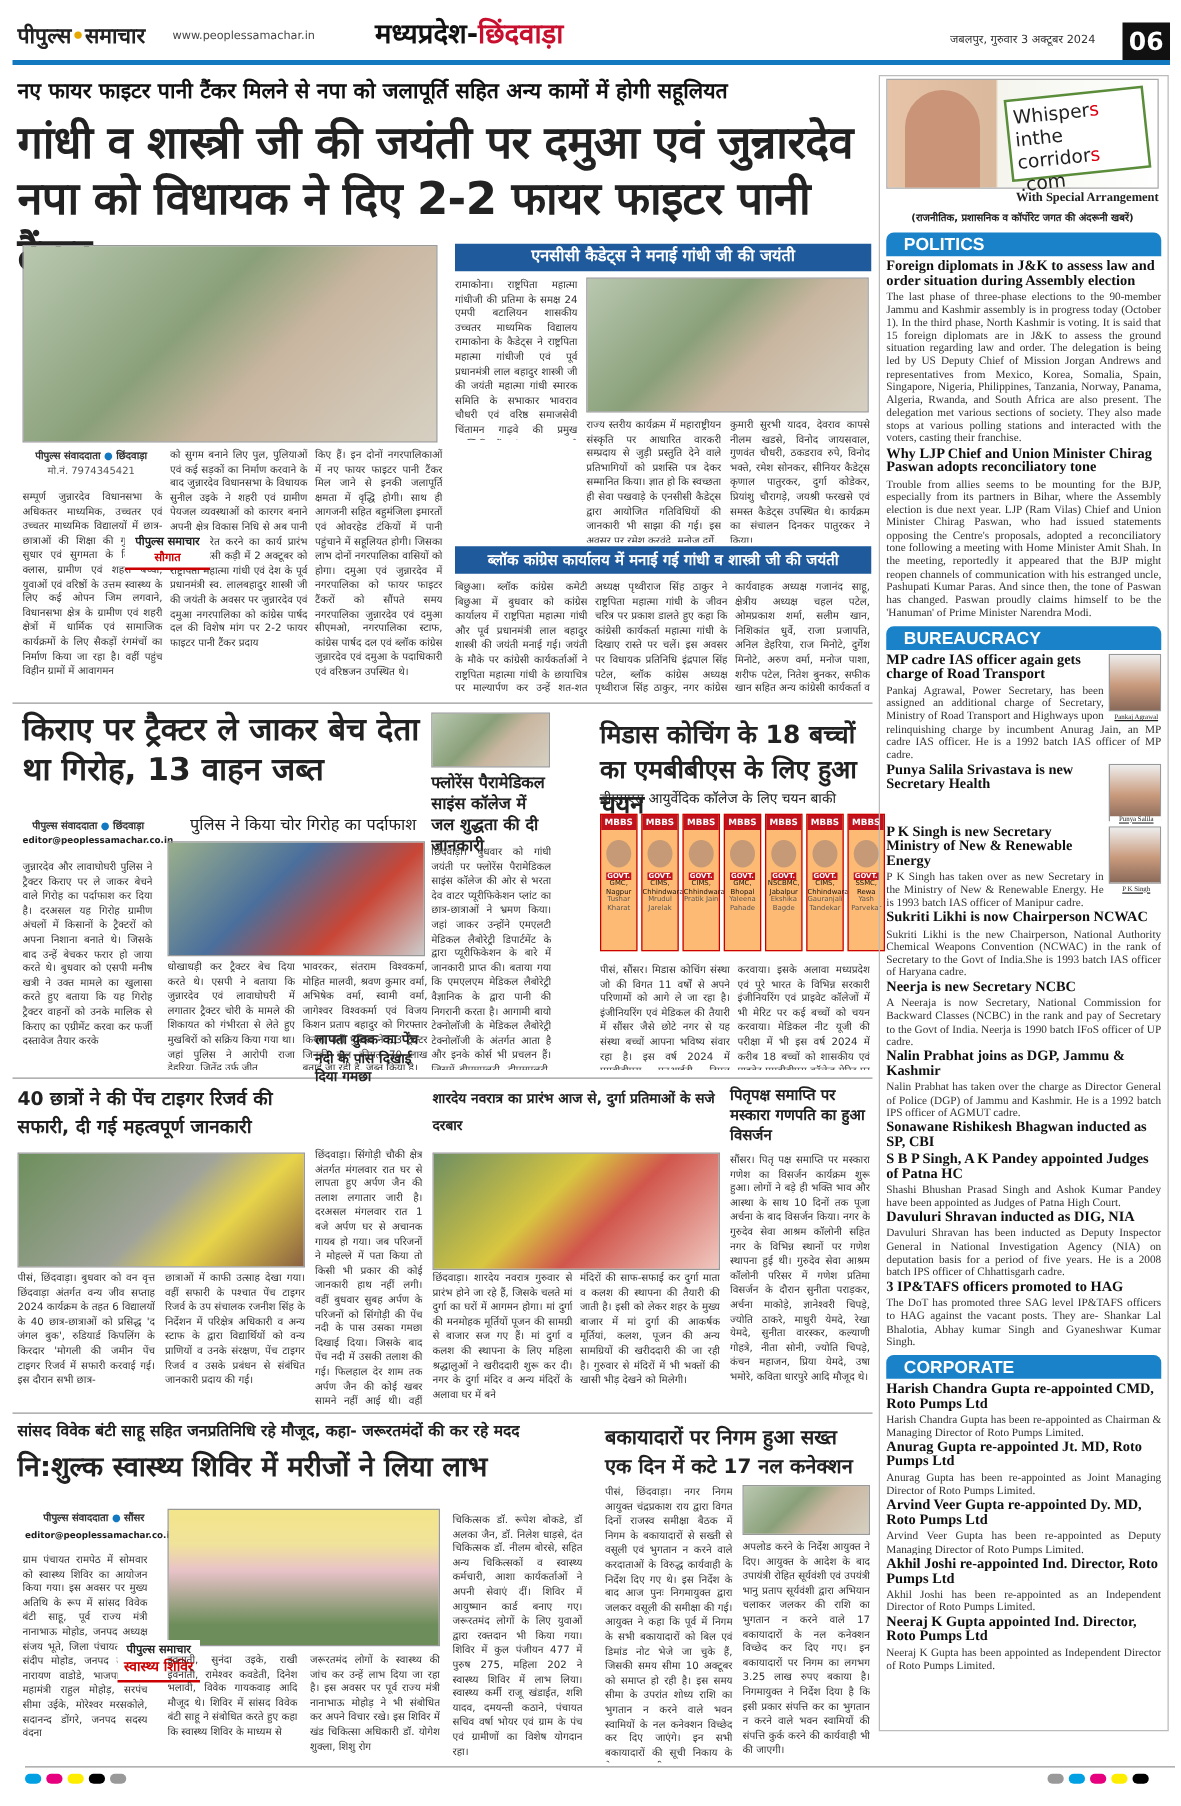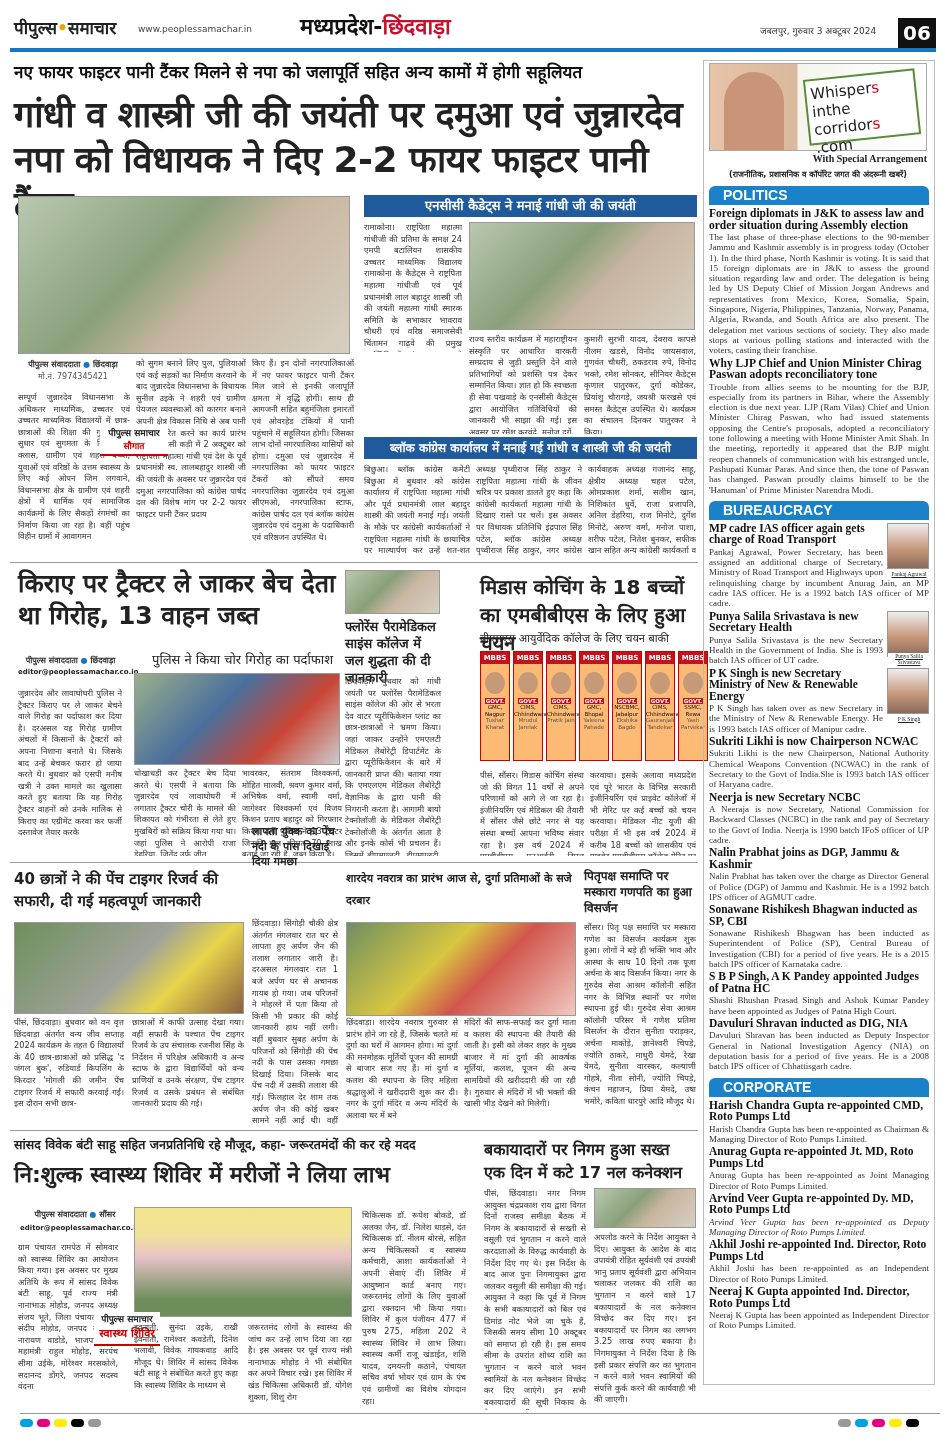--- a/index.html
+++ b/index.html
@@ -230,21 +230,20 @@
         <div style="position: absolute; bottom: -9px; left: 0px; width: 42px; font-size: 5.5px; text-align: center; background: rgb(255, 255, 255); text-decoration: underline; font-family: &quot;Liberation Serif&quot;, serif;">Pankaj Agrawal</div>
       </div>
       <div class="eh">MP cadre IAS officer again gets charge of Road Transport</div>
       <div class="et" style="margin-top: 1px;">Pankaj Agrawal, Power Secretary, has been assigned an additional charge of Secretary, Ministry of Road Transport and Highways upon relinquishing charge by incumbent Anurag Jain, an MP cadre IAS officer. He is a 1992 batch IAS officer of MP cadre.</div>
     </div>
     <div style="margin-bottom: 2px; overflow: hidden;">
       <div style="float: right; width: 42px; height: 46px; margin: 0px 0px 2px 4px; background: linear-gradient(rgb(238, 238, 238), rgb(201, 154, 124) 55%, rgb(138, 106, 90)); border: 1px solid rgb(153, 153, 153); position: relative;">
         <div style="position: absolute; bottom: -9px; left: 0px; width: 42px; font-size: 5.5px; text-align: center; background: rgb(255, 255, 255); text-decoration: underline; font-family: &quot;Liberation Serif&quot;, serif;">Punya Salila Srivastava</div>
       </div>
       <div class="eh">Punya Salila Srivastava is new Secretary Health</div>
-      <div class="et" style="margin-top: 1px;">Punya Salila Srivastava is the new Secretary Health in the Government of India. She is 1993 batch IAS officer of UT cadre.</div>
     </div>
     <div style="margin-bottom: 2px; overflow: hidden;">
       <div style="float: right; width: 42px; height: 46px; margin: 0px 0px 2px 4px; background: linear-gradient(rgb(238, 238, 238), rgb(201, 154, 124) 55%, rgb(138, 106, 90)); border: 1px solid rgb(153, 153, 153); position: relative;">
         <div style="position: absolute; bottom: -9px; left: 0px; width: 42px; font-size: 5.5px; text-align: center; background: rgb(255, 255, 255); text-decoration: underline; font-family: &quot;Liberation Serif&quot;, serif;">P K Singh</div>
       </div>
       <div class="eh">P K Singh is new Secretary Ministry of New &amp; Renewable Energy</div>
       <div class="et" style="margin-top: 1px;">P K Singh has taken over as new Secretary in the Ministry of New &amp; Renewable Energy. He is 1993 batch IAS officer of Manipur cadre.</div>
     </div>
     <div style="margin-bottom: 2px; overflow: hidden;">
       <div class="eh">Sukriti Likhi is now Chairperson NCWAC</div>
@@ -253,42 +252,45 @@
     <div style="margin-bottom: 2px; overflow: hidden;">
       <div class="eh">Neerja is new Secretary NCBC</div>
       <div class="et" style="margin-top: 1px;">A Neeraja is now Secretary, National Commission for Backward Classes (NCBC) in the rank and pay of Secretary to the Govt of India. Neerja is 1990 batch IFoS officer of UP cadre.</div>
     </div>
     <div style="margin-bottom: 2px; overflow: hidden;">
       <div class="eh">Nalin Prabhat joins as DGP, Jammu &amp; Kashmir</div>
       <div class="et" style="margin-top: 1px;">Nalin Prabhat has taken over the charge as Director General of Police (DGP) of Jammu and Kashmir. He is a 1992 batch IPS officer of AGMUT cadre.</div>
     </div>
     <div style="margin-bottom: 2px; overflow: hidden;">
       <div class="eh">Sonawane Rishikesh Bhagwan inducted as SP, CBI</div>
-      <div class="et" style="margin-top: 1px;">Sonawane Rishikesh Bhagwan has been inducted as Superintendent of Police (SP), Central Bureau of Investigation (CBI) for a period of five years. He is a 2015 batch IPS officer of Karnataka cadre.</div>
     </div>
     <div style="margin-bottom: 2px; overflow: hidden;">
       <div class="eh">S B P Singh, A K Pandey appointed Judges of Patna HC</div>
       <div class="et" style="margin-top: 1px;">Shashi Bhushan Prasad Singh and Ashok Kumar Pandey have been appointed as Judges of Patna High Court.</div>
     </div>
     <div style="margin-bottom: 2px; overflow: hidden;">
       <div class="eh">Davuluri Shravan inducted as DIG, NIA</div>
       <div class="et" style="margin-top: 1px;">Davuluri Shravan has been inducted as Deputy Inspector General in National Investigation Agency (NIA) on deputation basis for a period of five years. He is a 2008 batch IPS officer of Chhattisgarh cadre.</div>
     </div>
+    <div style="margin-bottom: 2px; overflow: hidden;">
+      <div class="eh">3 IP&amp;TAFS officers promoted to HAG</div>
+      <div class="et" style="margin-top: 1px;">The DoT has promoted three SAG level IP&amp;TAFS officers to HAG against the vacant posts. They are- Shankar Lal Bhalotia, Abhay kumar Singh and Gyaneshwar Kumar Singh.</div>
+    </div>
     <div class="sec-pill" style="font-size: 14px; line-height: 19px; margin-top: 6px; margin-bottom: 3px;">CORPORATE</div>
     <div style="margin-bottom: 2px; overflow: hidden;">
       <div class="eh">Harish Chandra Gupta re-appointed CMD, Roto Pumps Ltd</div>
       <div class="et" style="margin-top: 1px;">Harish Chandra Gupta has been re-appointed as Chairman &amp; Managing Director of Roto Pumps Limited.</div>
     </div>
     <div style="margin-bottom: 2px; overflow: hidden;">
       <div class="eh">Anurag Gupta re-appointed Jt. MD, Roto Pumps Ltd</div>
       <div class="et" style="margin-top: 1px;">Anurag Gupta has been re-appointed as Joint Managing Director of Roto Pumps Limited.</div>
     </div>
     <div style="margin-bottom: 2px; overflow: hidden;">
       <div class="eh">Arvind Veer Gupta re-appointed Dy. MD, Roto Pumps Ltd</div>
-      <div class="et" style="margin-top: 1px; font-style: italic;">Arvind Veer Gupta has been re-appointed as Deputy Managing Director of Roto Pumps Limited.</div>
+      <div class="et" style="margin-top: 1px;">Arvind Veer Gupta has been re-appointed as Deputy Managing Director of Roto Pumps Limited.</div>
     </div>
     <div style="margin-bottom: 2px; overflow: hidden;">
       <div class="eh">Akhil Joshi re-appointed Ind. Director, Roto Pumps Ltd</div>
       <div class="et" style="margin-top: 1px;">Akhil Joshi has been re-appointed as an Independent Director of Roto Pumps Limited.</div>
     </div>
     <div style="margin-bottom: 2px; overflow: hidden;">
       <div class="eh">Neeraj K Gupta appointed Ind. Director, Roto Pumps Ltd</div>
       <div class="et" style="margin-top: 1px;">Neeraj K Gupta has been appointed as Independent Director of Roto Pumps Limited.</div>
     </div>
   </div>

